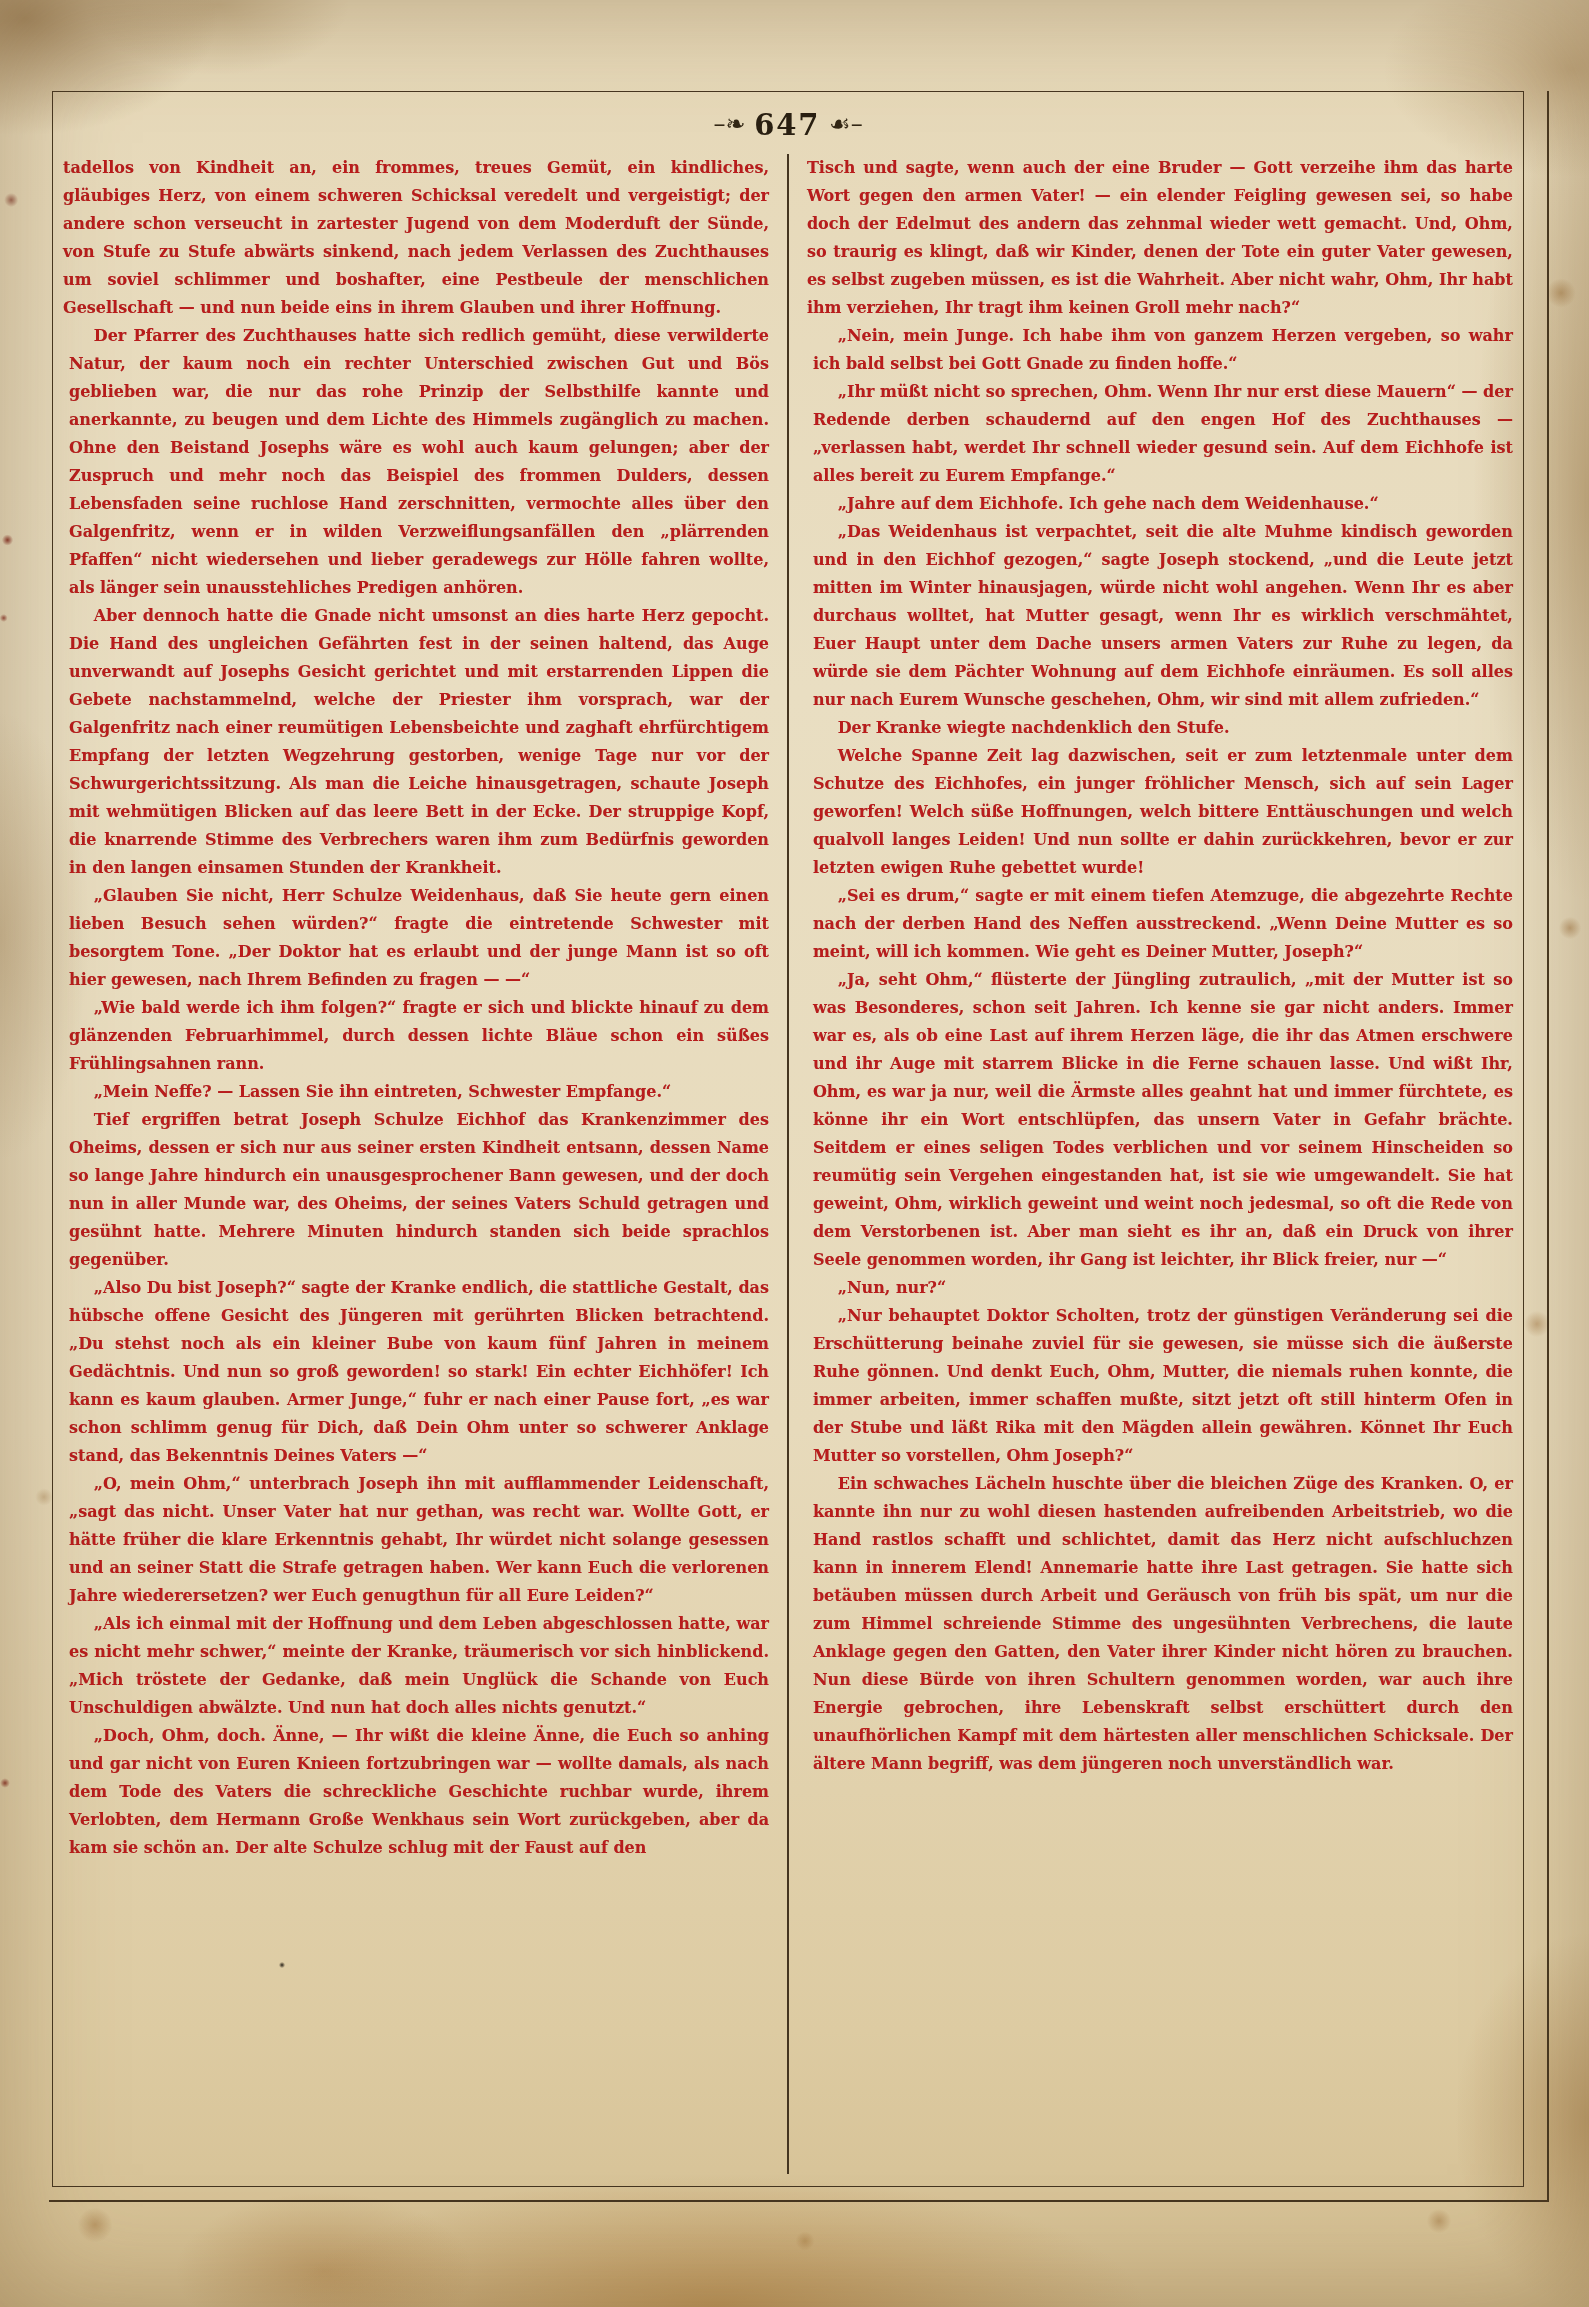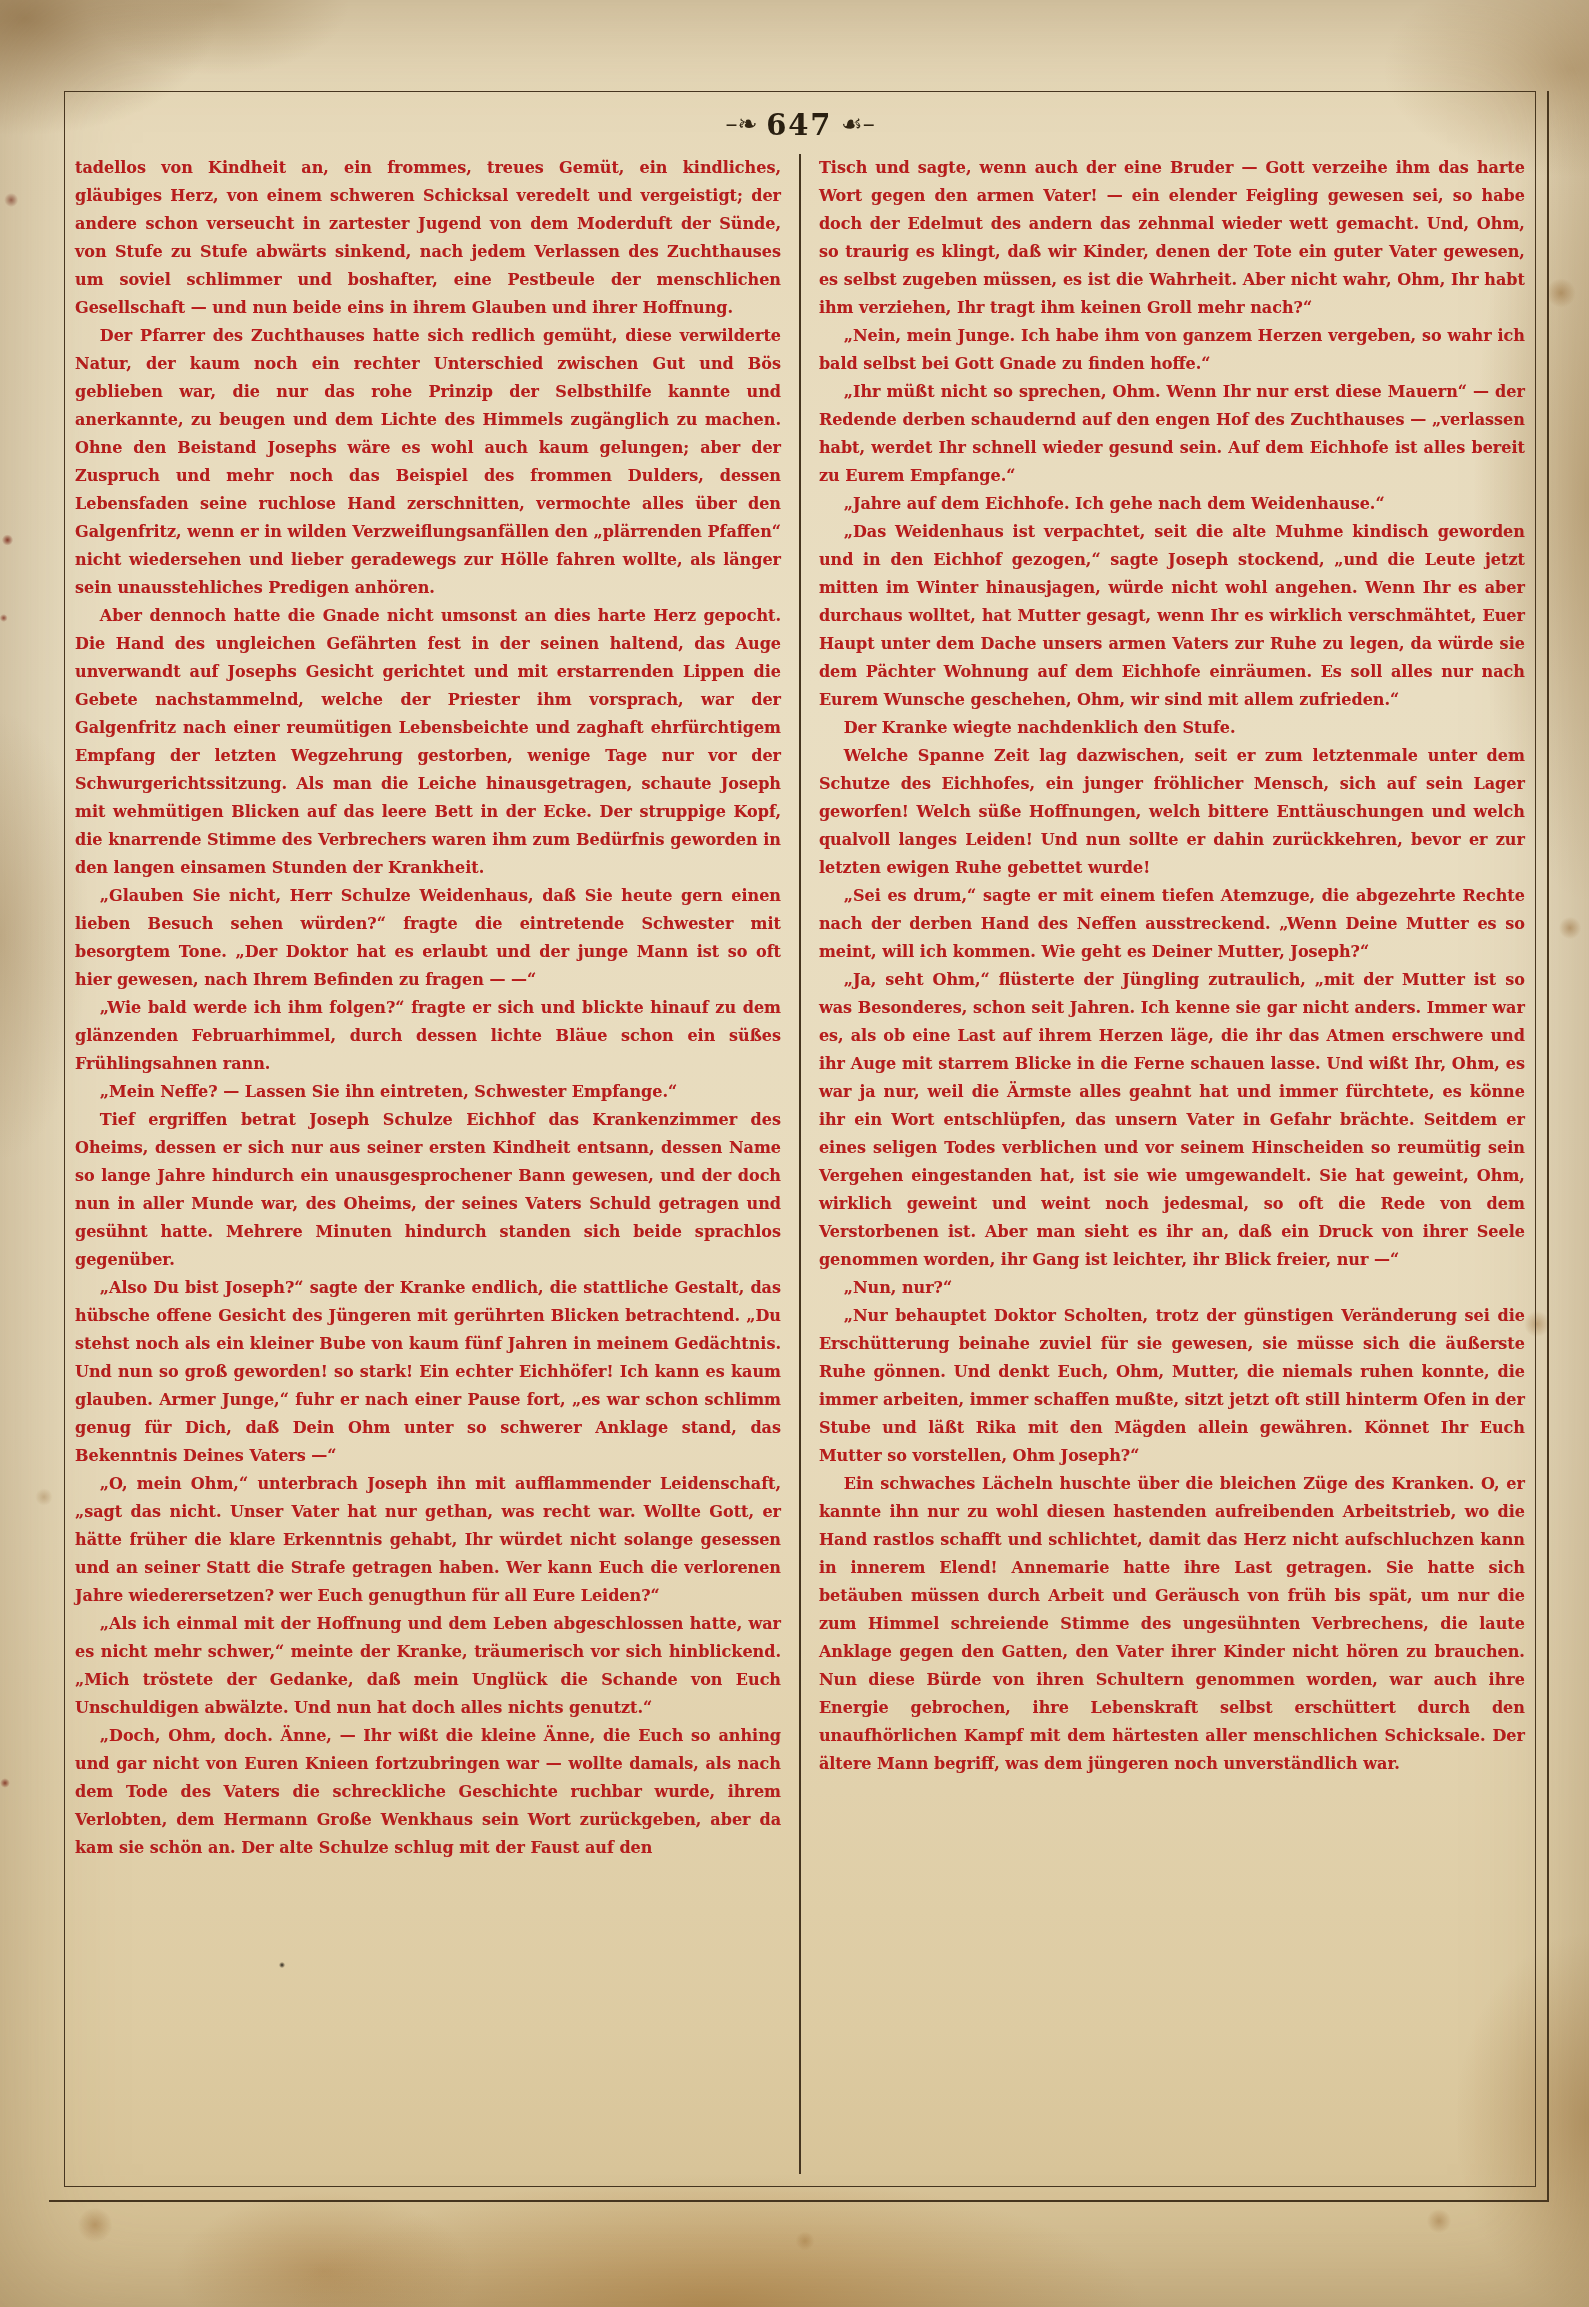--- a/index.html
+++ b/index.html
@@ -33,21 +33,21 @@
       radial-gradient(circle 6.9px at 5px 1783px,    rgba(122,24,18,.80), transparent 70%),
       radial-gradient(circle 10px at 11.2px 200px,    rgba(110,26,18,.60), transparent 70%),
       linear-gradient(180deg, #e6d8b8 0%, #e9dec2 30%, #e7dabb 62%, #ddcba2 88%, #d3bd90 100%);
   }
   .vignette{
     position:absolute;inset:0;pointer-events:none;z-index:3;
     box-shadow:inset 0 0 119px rgba(112,80,38,.40);
   }
   
   .frame{
-    position:absolute;left:64px;top:91px;width:1472px;height:2096px;
+    position:absolute;left:52px;top:91px;width:1472px;height:2096px;
     border:1.9px solid #453520;z-index:1;box-sizing:border-box;
   }
   .outer-rule-v{position:absolute;left:1547px;top:91px;width:1.9px;height:2111px;background:#453520;z-index:1;}
   .outer-rule-h{position:absolute;left:49px;top:2200px;width:1500px;height:1.9px;background:#453520;z-index:1;}
 
   .page-head{
     margin-top:15px;text-align:center;color:#2a2012;
     font-size:29px;letter-spacing:1.9px;line-height:35px;
   }
   .page-head .orn{font-size:24px;letter-spacing:0;vertical-align:2.5px;color:#332715;}
@@ -59,21 +59,21 @@
   }
   .col{
     width:706px;color:#b91c1c;
     font-size:16px;line-height:28px;font-weight:bold;
     text-align:justify;
     text-shadow:0 0 0.6px rgba(41,31,17,.25);
   }
   .col-divider{width:1.9px;background:#453520;margin:0 18px;}
 
   .col p{margin:0;}
-  .col p.indent{text-indent:1.55em;}
+  .col p.indent{text-indent:1.55em;margin-left:6px;}
 </style>
 </head>
 <body>
 
 <div class="paper-stains"></div>
 
 <div class="frame">
   <div class="page-head">
     <span class="orn">–❧</span><span class="num">647</span><span class="orn">☙–</span>
   </div>

